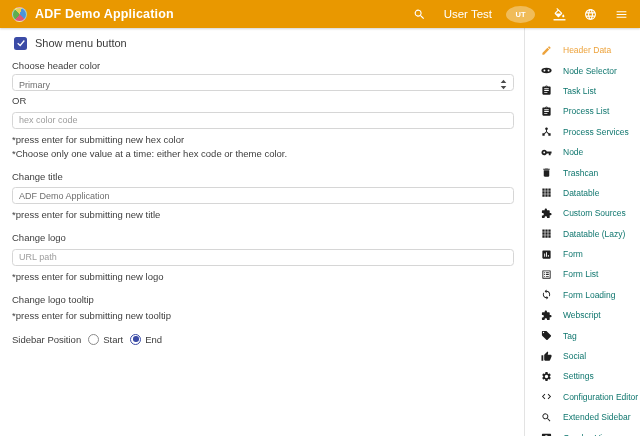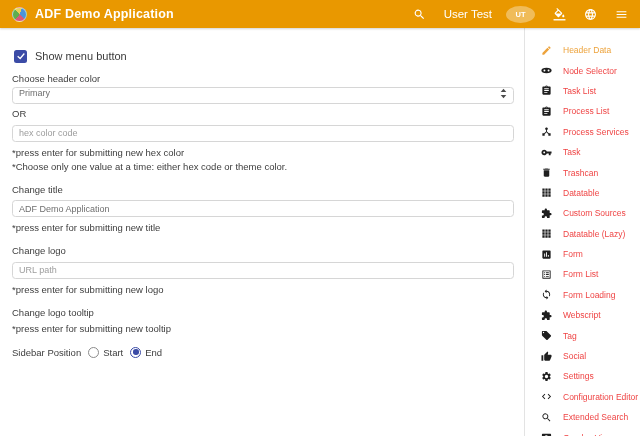--- a/index.html
+++ b/index.html
@@ -31,21 +31,21 @@
   .header-right { display:flex; align-items:center; gap:17px; }
   .user-name { font-size:11.5px; font-weight:400; margin-right:-3px; }
   .avatar {
     width:29px; height:17px; border-radius:50%; background:rgba(255,255,255,.35);
     display:flex; align-items:center; justify-content:center;
     font-size:7.5px; font-weight:700; color:#fff;
   }
 
   
   .page-body { display:flex; height:408px; }
-  .content { flex:1; padding:18px 10px 0 12px; }
+  .content { flex:1; padding:5px 10px 0 12px; }
   .sidebar { width:116px; border-left:1px solid #e3e3e3; padding-top:12px; background:#fff; }
 
   
   .checkbox-row { display:flex; align-items:center; margin:3px 0 11px 2px; height:14px; }
   .checkbox {
     width:13px; height:13px; background:var(--accent); border-radius:2.5px;
     display:flex; align-items:center; justify-content:center; flex:none;
   }
   .checkbox svg { width:10px; height:10px; fill:none; stroke:#fff; stroke-width:3; }
   .checkbox-label { font-size:11px; color:#3a3a3a; margin-left:8px; }
@@ -53,42 +53,42 @@
   .group { margin-top:13px; }
   .group.first { margin-top:4px; }
   .field-label { font-size:9.5px; color:var(--label); margin-bottom:3px; line-height:10px; }
   .or-label { margin-top:5px; }
   .text-input, .fake-select {
     width:100%; height:17px; border:1px solid var(--border); border-radius:3.5px;
     font-family:"Liberation Sans", sans-serif; font-size:9px; color:#6f6f6f;
     padding:0 6px; background:#fff; outline:none;
   }
   .text-input::placeholder { color:#9d9d9d; }
-  .fake-select { display:flex; align-items:flex-start; justify-content:space-between; cursor:default; }
+  .fake-select { display:flex; align-items:flex-end; justify-content:space-between; cursor:default; }
   .select-arrows { display:inline-flex; }
   .select-arrows svg { width:7px; height:11px; fill:#4a4a4a; }
   .hint { font-size:9.5px; color:var(--label); margin-top:5px; line-height:11px; }
   .hint + .hint { margin-top:3px; }
 
   .radio-row { display:flex; align-items:center; margin-top:13px; font-size:9.5px; color:var(--label); }
   .radio-option { display:flex; align-items:center; margin-left:7px; }
   .radio-circle {
     width:11px; height:11px; border-radius:50%; border:1.5px solid #8b8b8b;
     display:flex; align-items:center; justify-content:center; flex:none;
   }
   .radio-option.selected .radio-circle { border-color:var(--accent); }
   .radio-dot { width:5.5px; height:5.5px; border-radius:50%; background:transparent; }
   .radio-option.selected .radio-dot { background:var(--accent); }
   .radio-label { margin-left:4px; }
 
   
   .menu-list { list-style:none; }
   .menu-item {
     display:flex; align-items:center; height:20.4px; padding-left:15px;
-    color:#ef4444; cursor:pointer;
+    color:#0f766e; cursor:pointer;
   }
   .menu-item .icon { width:12px; height:12px; display:inline-flex; align-items:center; justify-content:center; flex:none; }
   .menu-item .icon svg { width:11px; height:11px; fill:#1f1f1f; }
   .menu-item .menu-label { font-size:8.5px; margin-left:11px; white-space:nowrap; }
   .menu-item.active { color:var(--active); }
   .menu-item.active .icon svg { fill:var(--active); }
 </style>
 </head>
 <body>
 
@@ -231,21 +231,21 @@
             </svg>
           </span>
     <span class="menu-label">Process Services</span>
   </li>
         <li class="menu-item">
     <span class="icon">
             <svg viewBox="0 0 24 24">
               <path d="M12.65 10C11.83 7.67 9.61 6 7 6c-3.31 0-6 2.69-6 6s2.69 6 6 6c2.61 0 4.83-1.67 5.65-4H17v4h4v-4h2v-4H12.65zM7 14c-1.1 0-2-.9-2-2s.9-2 2-2 2 .9 2 2-.9 2-2 2z"></path>
             </svg>
           </span>
-    <span class="menu-label">Task</span>
+    <span class="menu-label">Node</span>
   </li>
         <li class="menu-item">
     <span class="icon">
             <svg viewBox="0 0 24 24">
               <path d="M6 19c0 1.1.9 2 2 2h8c1.1 0 2-.9 2-2V7H6v12zM19 4h-3.5l-1-1h-5l-1 1H5v2h14V4z"></path>
             </svg>
           </span>
     <span class="menu-label">Trashcan</span>
   </li>
         <li class="menu-item">
@@ -335,21 +335,21 @@
             </svg>
           </span>
     <span class="menu-label">Configuration Editor</span>
   </li>
         <li class="menu-item">
     <span class="icon">
             <svg viewBox="0 0 24 24">
               <path d="M15.5 14h-.79l-.28-.27a6.5 6.5 0 1 0-.7.7l.27.28v.79l5 4.99L20.49 19l-4.99-5zm-6 0A4.5 4.5 0 1 1 14 9.5 4.5 4.5 0 0 1 9.5 14z"></path>
             </svg>
           </span>
-    <span class="menu-label">Extended Search</span>
+    <span class="menu-label">Extended Sidebar</span>
   </li>
         <li class="menu-item">
     <span class="icon">
             <svg viewBox="0 0 24 24">
               <path d="M20 4H4c-1.1 0-2 .9-2 2v12c0 1.1.9 2 2 2h16c1.1 0 2-.9 2-2V6c0-1.1-.9-2-2-2zm-3.21 14.21-2.91-2.91c-.69.44-1.51.7-2.39.7C9.01 16 7 13.99 7 11.5S9.01 7 11.5 7 16 9.01 16 11.5c0 .88-.26 1.69-.7 2.39l2.91 2.9-1.42 1.42z"></path>
               <circle cx="11.5" cy="11.5" r="2.5"></circle>
             </svg>
           </span>
     <span class="menu-label">Overlay Viewer</span>
   </li>

